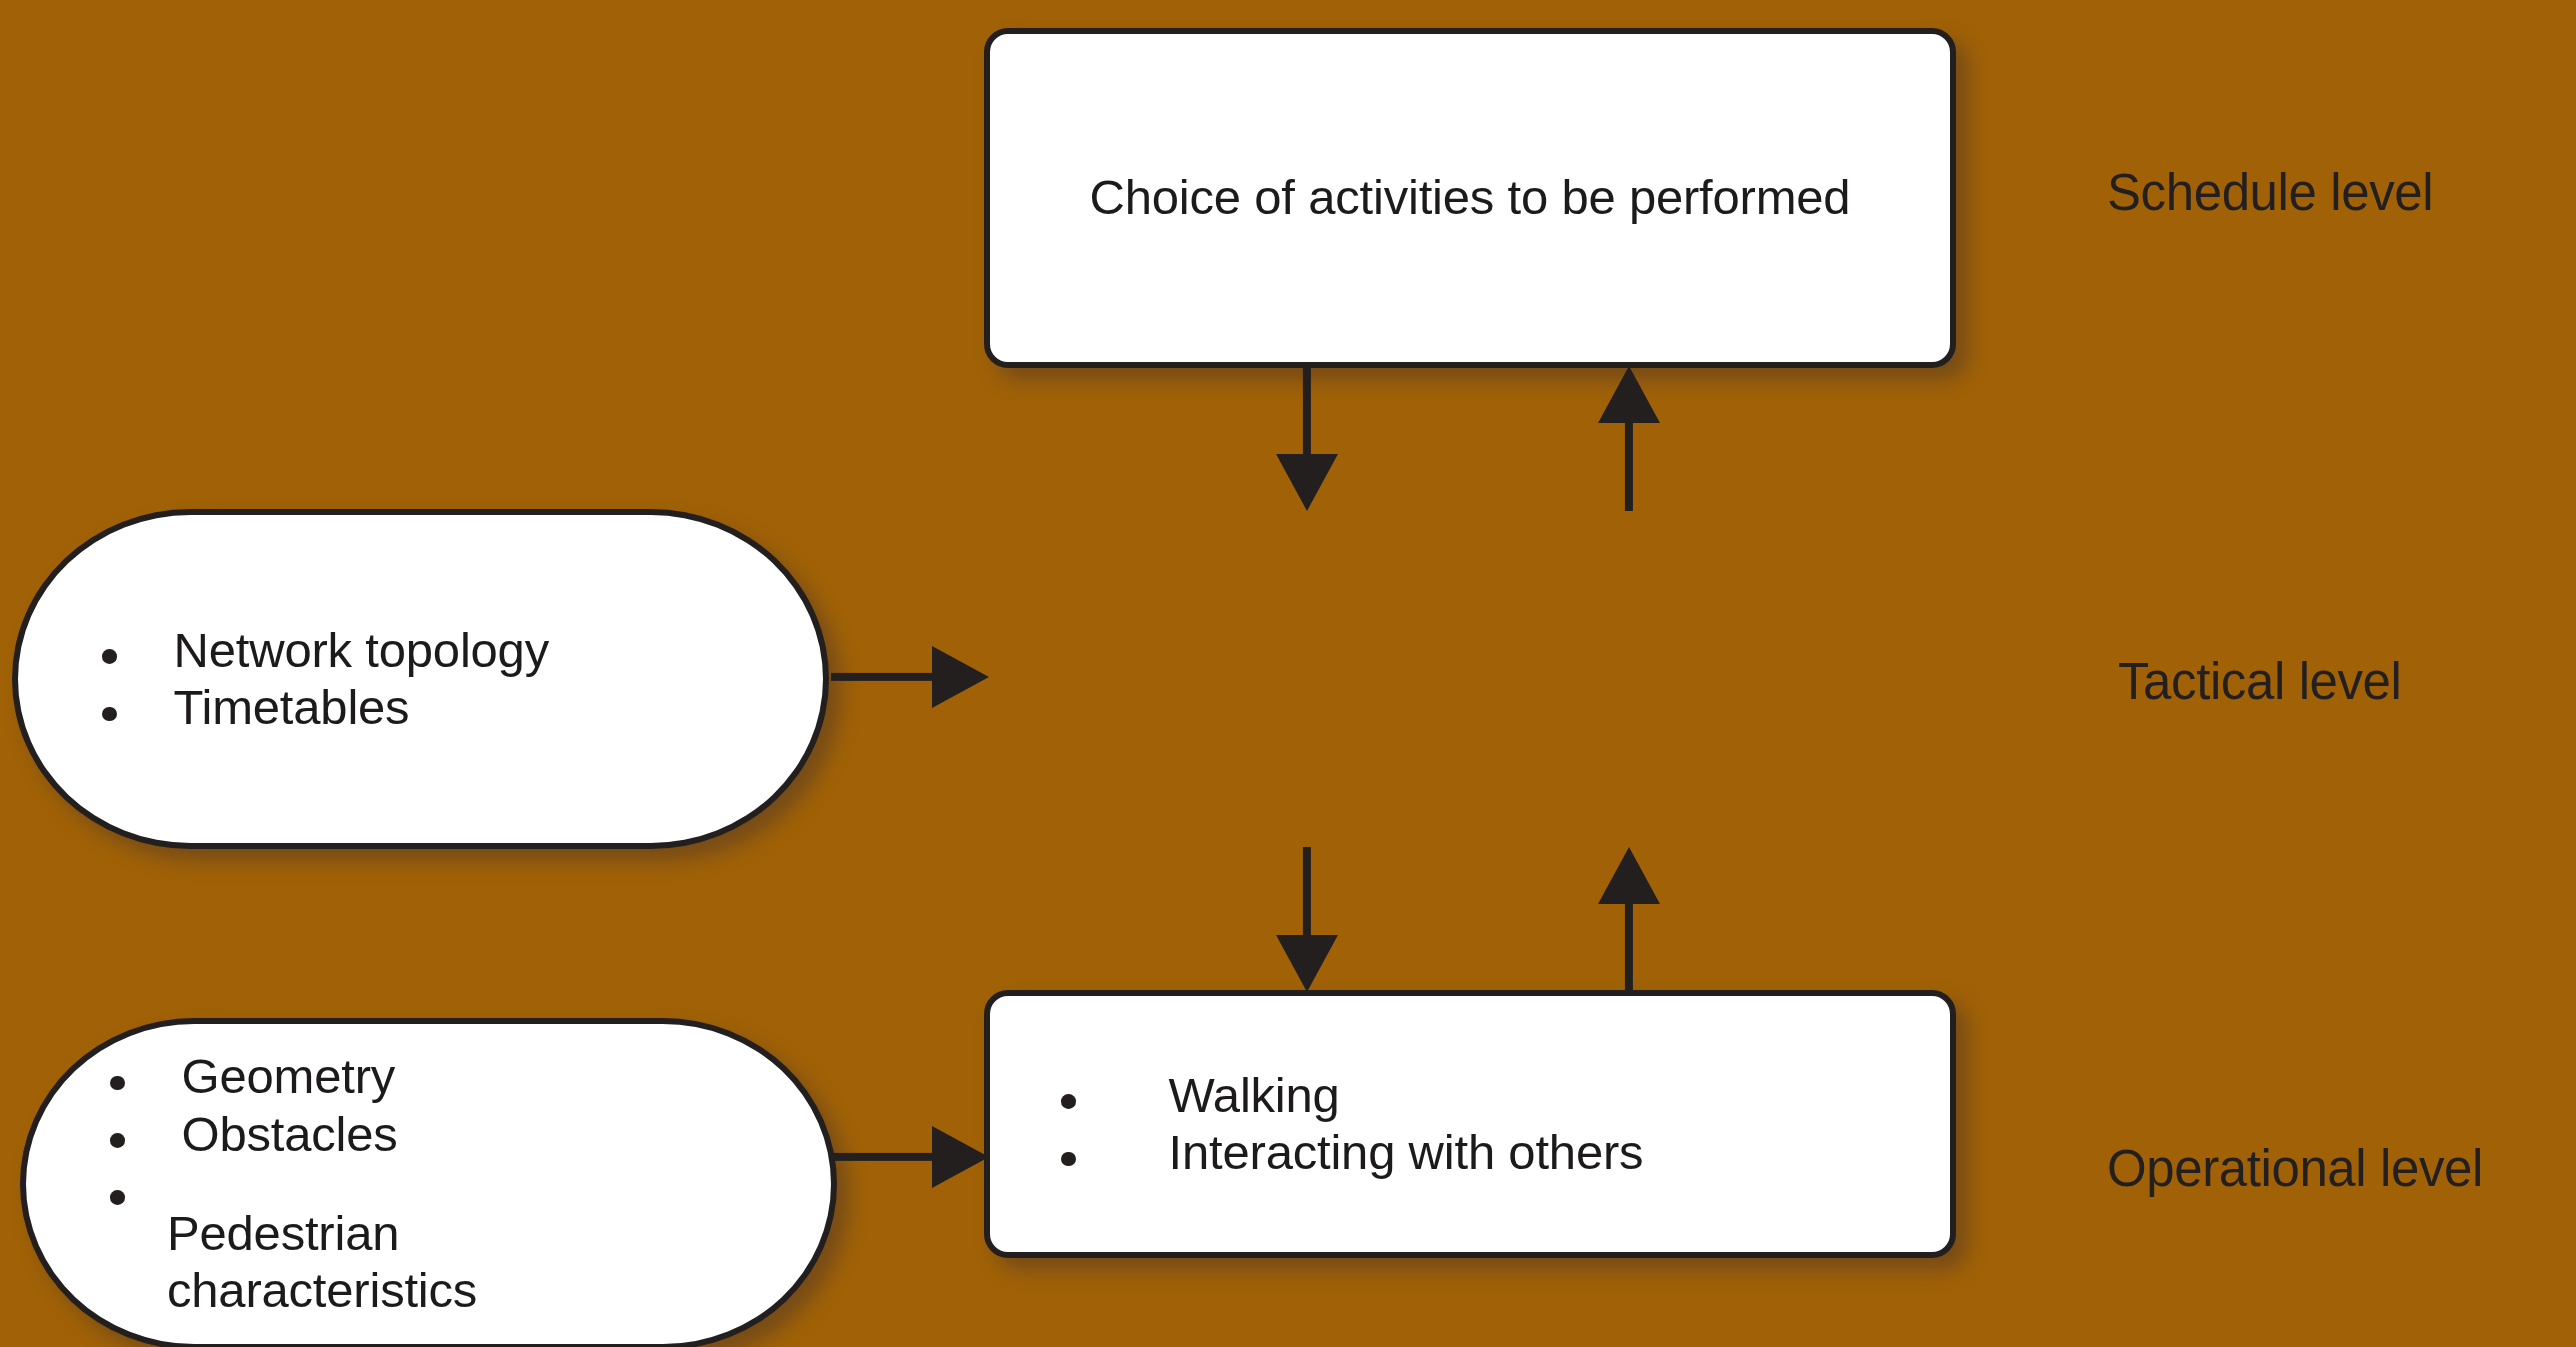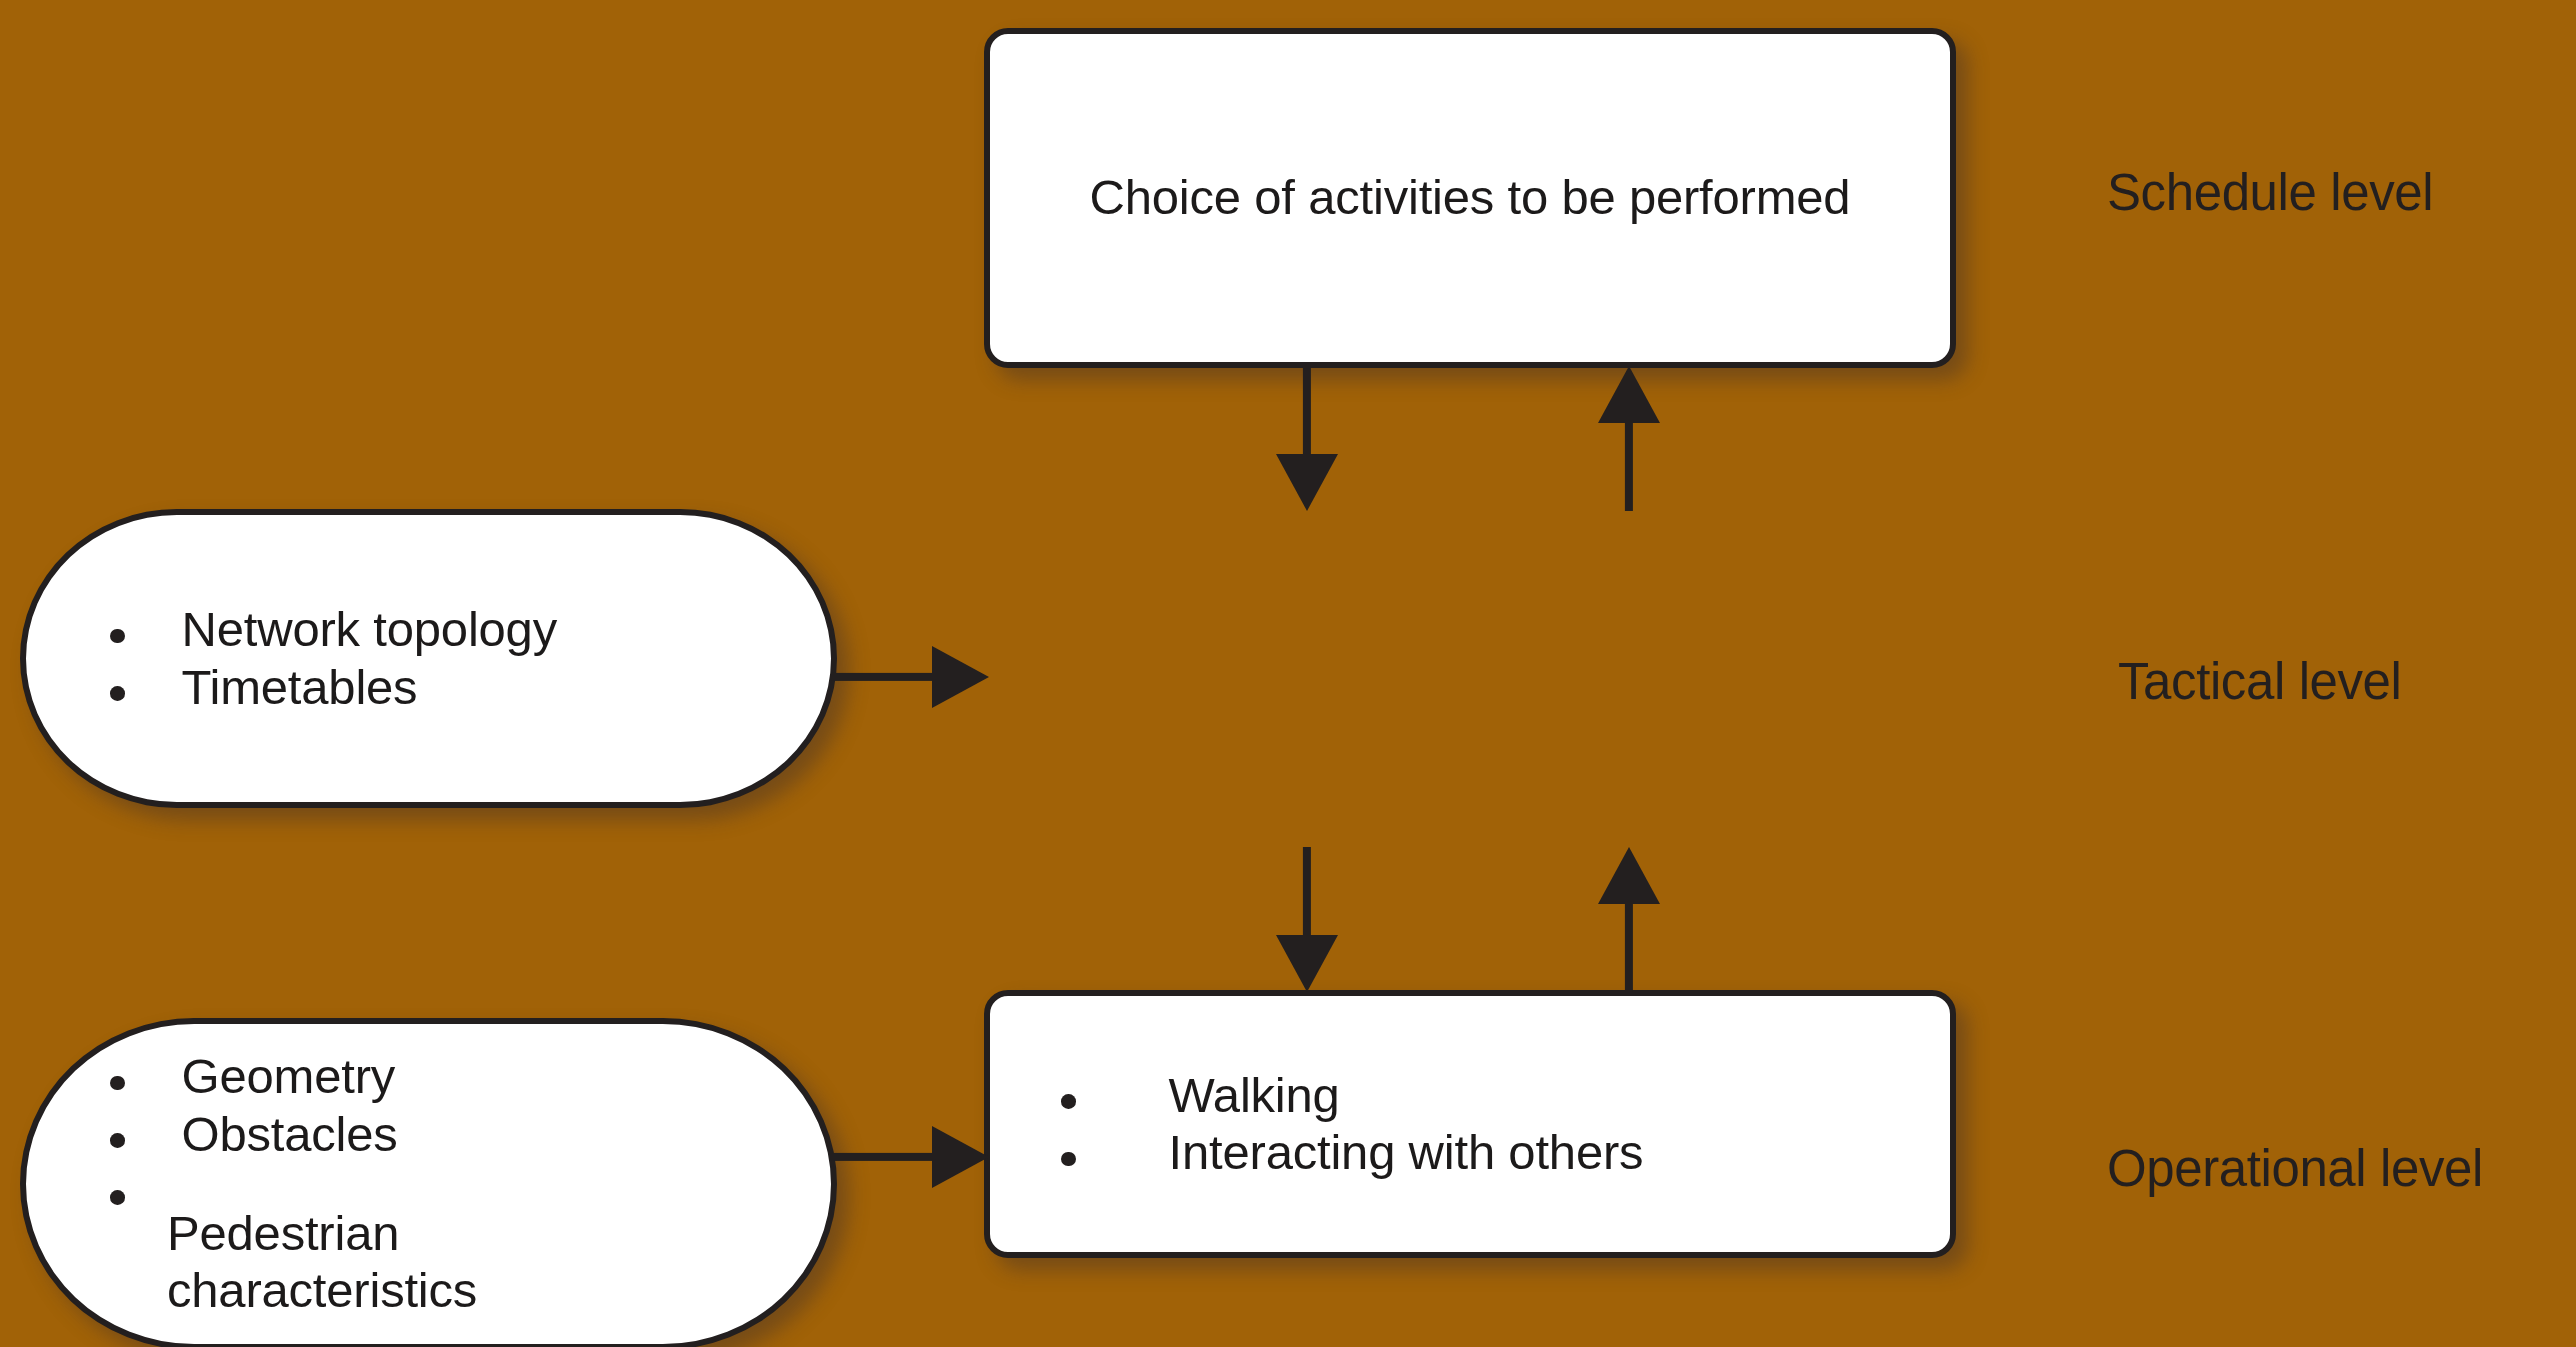--- a/index.html
+++ b/index.html
@@ -128,21 +128,21 @@
 <body>
 
 <div id="canvas">
 
   <div class="node rect" style="left:984px; top:27.5px; width:972px; height:340px;">
     <div class="plain-line">Choice of activities to be performed</div>
   </div>
 
   <div class="level-label" style="left:2107px; top:167px;">Schedule level</div>
 
-  <div class="node stadium" style="left:20px; top:509px; width:817px; height:299px;">
+  <div class="node stadium" style="left:12px; top:509px; width:817px; height:340px;">
     <ul class="bullets left-box">
       <li>
         <span class="bullet-dot"></span>
         <span class="bullet-text">Network topology</span>
       </li>
       <li>
         <span class="bullet-dot"></span>
         <span class="bullet-text">Timetables</span>
       </li>
     </ul>

